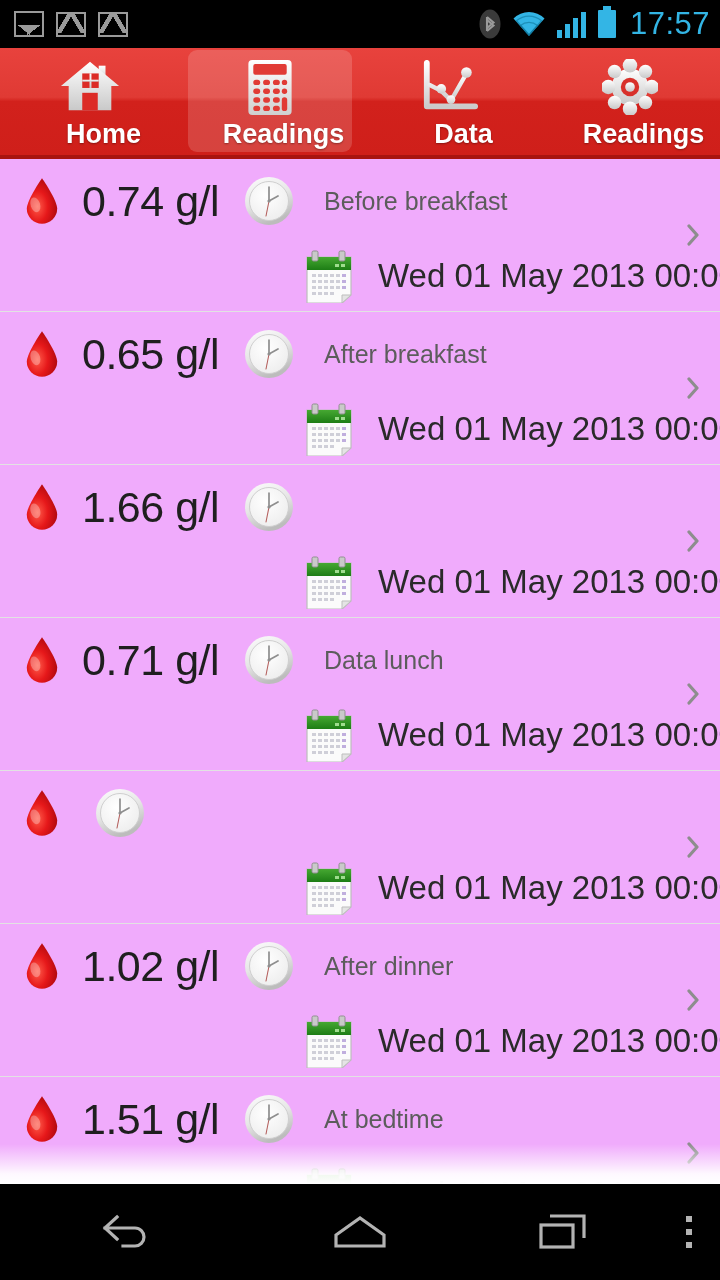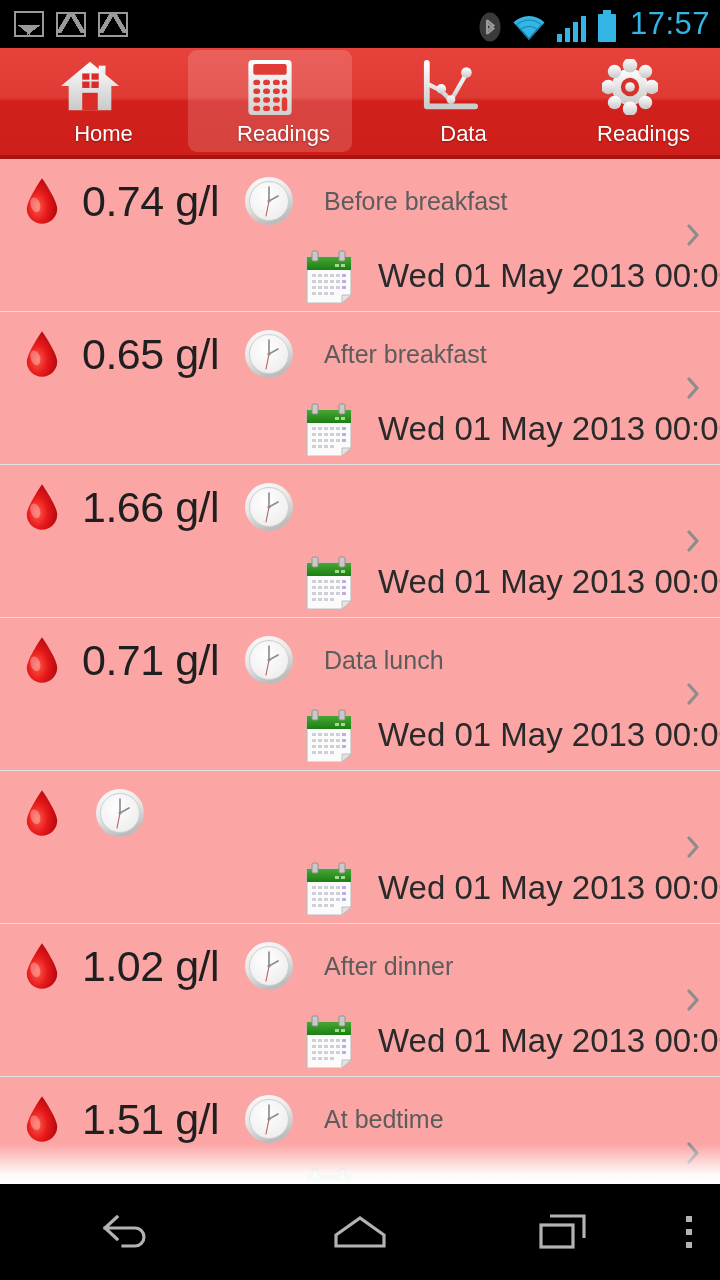--- a/index.html
+++ b/index.html
@@ -31,21 +31,21 @@
     flex: 0 0 48px;
   }
   .status-left {
     display: flex;
     align-items: center;
     gap: 12px;
   }
   .status-right {
     margin-left: auto;
     display: flex;
-    align-items: flex-end;
+    align-items: center;
     gap: 11px;
   }
   .ic-gallery {
     width: 30px; height: 26px;
     border: 2.5px solid #9a9a9a;
     position: relative;
     overflow: hidden;
   }
   .ic-gallery::after {
     content: "";
@@ -129,34 +129,34 @@
     height: 62px;
     width: 70px;
     display: flex;
     align-items: center;
     justify-content: center;
     position: relative;
     z-index: 2;
   }
   .tab-label {
     color: #ffffff;
-    font-size: 22px;
-    font-weight: normal;
+    font-size: 27px;
+    font-weight: bold;
     line-height: 32px;
     text-shadow: 0 1px 2px rgba(0,0,0,0.35);
     position: relative;
     z-index: 2;
     margin-left: 27px;
   }
 
   
   .list {
     flex: 1 1 auto;
     overflow: hidden;
-    background: #fca5a5;
+    background: #f0abfc;
     position: relative;
   }
   .row {
     height: 153px;
     border-bottom: 1px solid #e2e2e2;
     position: relative;
     display: block;
   }
   .row-top {
     height: 84px;

